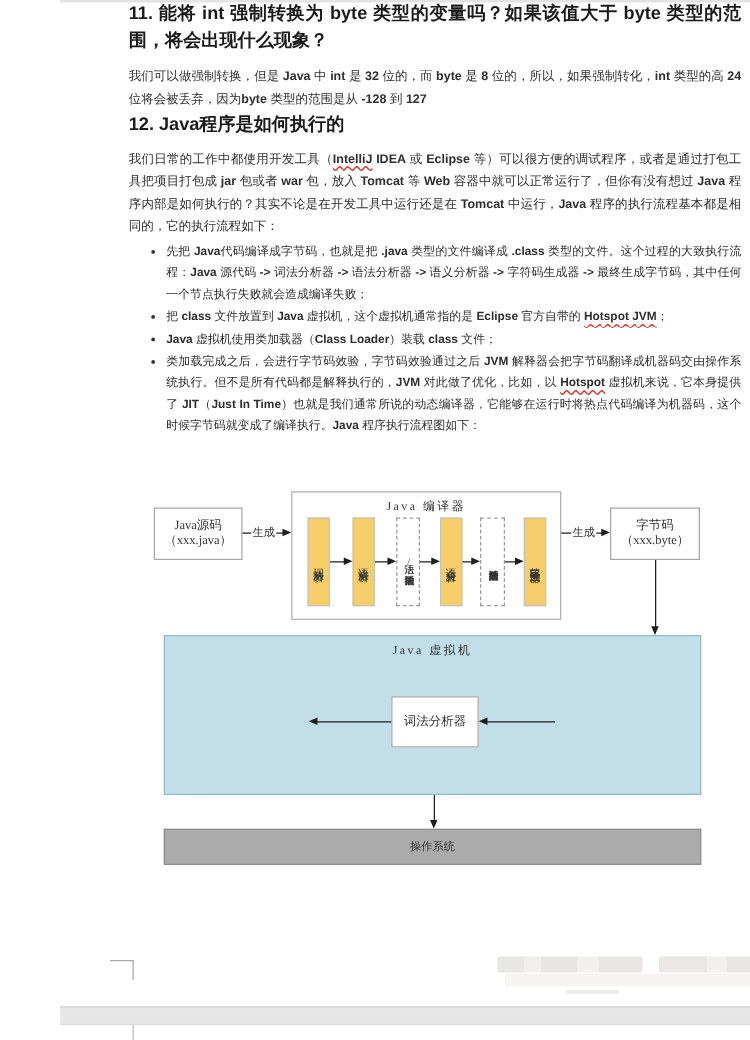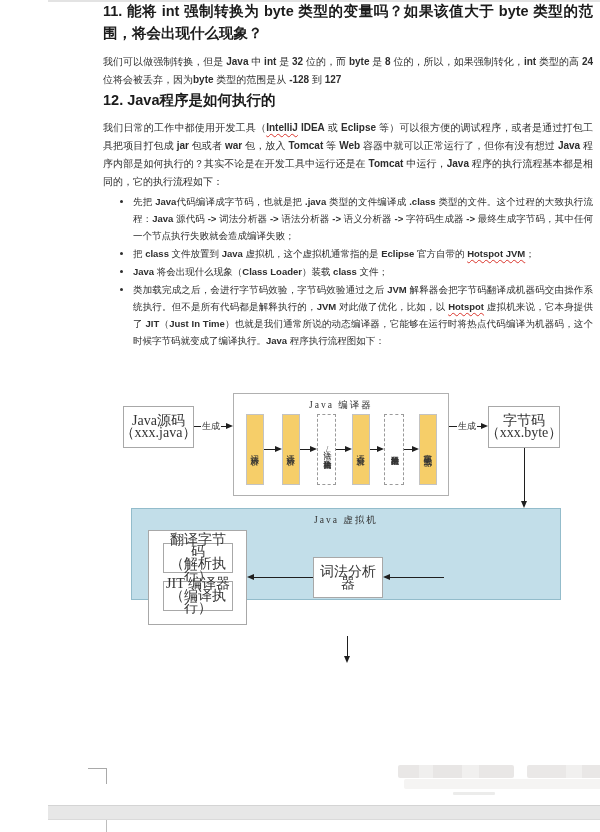--- a/index.html
+++ b/index.html
@@ -14,21 +14,21 @@
   ul.blist{margin:2px 0 0 0;padding-left:30px;}
   ul.blist li{font-size:9.5px;line-height:17px;text-align:justify;color:#2e2e2e;margin:0 0 1px 0;}
   .b{font-weight:bold;}
   .sq{text-decoration:underline wavy #d9342b;text-decoration-thickness:1px;text-underline-offset:2px;}
 
   
   .diagram{position:absolute;left:0;top:372px;width:600px;height:330px;
            font-family:"Liberation Serif","DejaVu Serif",serif;color:#333;}
   .dbox{position:absolute;background:#fff;border:1px solid #a8a8a8;box-sizing:border-box;
         display:flex;flex-direction:column;align-items:center;justify-content:center;
-        font-size:14px;line-height:12px;text-align:center;}
+        font-size:10px;line-height:12px;text-align:center;}
   .frame{position:absolute;background:#fff;border:1px solid #b0b0b0;box-sizing:border-box;}
   .frame-title{position:absolute;left:0;right:0;top:5px;text-align:center;font-size:9.5px;
                letter-spacing:2px;color:#333;}
   .stage{position:absolute;box-sizing:border-box;display:flex;align-items:center;justify-content:center;
          writing-mode:vertical-rl;text-orientation:upright;font-size:8.5px;letter-spacing:1px;line-height:1;}
   .stage.solid{background:#f6ce69;border:1px solid #c3c3c3;}
   .stage.dashed{background:#fff;border:1px dashed #9a9a9a;font-size:8px;letter-spacing:0;}
   .line-h{position:absolute;height:1px;background:#1f1f1f;}
   .line-v{position:absolute;width:1px;background:#1f1f1f;}
   .head-r{position:absolute;width:0;height:0;border-left:7px solid #1f1f1f;
@@ -65,21 +65,21 @@
   <div class="content">
     <h2 class="qh h11">11. 能将 int 强制转换为 byte 类型的变量吗？如果该值大于 byte 类型的范围，将会出现什么现象？</h2>
     <p class="body"><span>我们可以做强制转换，但是 </span><span class="b">Java</span><span> 中 </span><span class="b">int</span><span> 是 </span><span class="b">32</span><span> 位的，而 </span><span class="b">byte</span><span> 是 </span><span class="b">8</span><span> 位的，所以，如果强制转化，</span><span class="b">int</span><span> 类型的高 </span><span class="b">24</span><span> 位将会被丢弃，因为</span><span class="b">byte</span><span> 类型的范围是从 </span><span class="b">-128</span><span> 到 </span><span class="b">127</span></p>
 
     <h2 class="qh h12">12. Java程序是如何执行的</h2>
     <p class="body"><span>我们日常的工作中都使用开发工具（</span><span class="b sq">IntelliJ</span><span class="b"> </span><span class="b">IDEA</span><span> 或 </span><span class="b">Eclipse</span><span> 等）可以很方便的调试程序，或者是通过打包工具把项目打包成 </span><span class="b">jar</span><span> 包或者 </span><span class="b">war</span><span> 包，放入 </span><span class="b">Tomcat</span><span> 等 </span><span class="b">Web</span><span> 容器中就可以正常运行了，但你有没有想过 </span><span class="b">Java</span><span> 程序内部是如何执行的？其实不论是在开发工具中运行还是在 </span><span class="b">Tomcat</span><span> 中运行，</span><span class="b">Java</span><span> 程序的执行流程基本都是相同的，它的执行流程如下：</span></p>
 
     <ul class="blist">
       <li><span>先把 </span><span class="b">Java</span><span>代码编译成字节码，也就是把 </span><span class="b">.java</span><span> 类型的文件编译成 </span><span class="b">.class</span><span> 类型的文件。这个过程的大致执行流程：</span><span class="b">Java</span><span> 源代码 </span><span class="b">-&gt;</span><span> 词法分析器 </span><span class="b">-&gt;</span><span> 语法分析器 </span><span class="b">-&gt;</span><span> 语义分析器 </span><span class="b">-&gt;</span><span> 字符码生成器 </span><span class="b">-&gt;</span><span> 最终生成字节码，其中任何一个节点执行失败就会造成编译失败；</span></li>
       <li><span>把 </span><span class="b">class</span><span> 文件放置到 </span><span class="b">Java</span><span> 虚拟机，这个虚拟机通常指的是 </span><span class="b">Eclipse</span><span> 官方自带的 </span><span class="b sq">Hotspot JVM</span><span>；</span></li>
-      <li><span class="b">Java</span><span> 将会出现什么现象（</span><span class="b">Class Loader</span><span>）装载 </span><span class="b">class</span><span> 文件；</span></li>
+      <li><span class="b">Java</span><span> 虚拟机使用类加载器（</span><span class="b">Class Loader</span><span>）装载 </span><span class="b">class</span><span> 文件；</span></li>
       <li><span>类加载完成之后，会进行字节码效验，字节码效验通过之后 </span><span class="b">JVM</span><span> 解释器会把字节码翻译成机器码交由操作系统执行。但不是所有代码都是解释执行的，</span><span class="b">JVM</span><span> 对此做了优化，比如，以 </span><span class="b sq">Hotspot</span><span> 虚拟机来说，它本身提供了 </span><span class="b">JIT</span><span>（</span><span class="b">Just In Time</span><span>）也就是我们通常所说的动态编译器，它能够在运行时将热点代码编译为机器码，这个时候字节码就变成了编译执行。</span><span class="b">Java</span><span> 程序执行流程图如下：</span></li>
     </ul>
   </div>
 
   <div class="diagram">
 
     <div class="dbox" style="left:75px;top:34px;width:71px;height:42px;">
       <span>Java源码</span>
       <span>（xxx.java）</span>
     </div>
@@ -114,48 +114,41 @@
     <div class="gen-label" style="left:409px;top:48px;">生成</div>
 
     <div class="dbox" style="left:440px;top:34px;width:72px;height:42px;text-align:right;">
       <span>字节码</span>
       <span>（xxx.byte）</span>
     </div>
 
     <div class="line-v" style="left:476px;top:76px;height:55px;"></div>
     <div class="head-d" style="left:472.5px;top:129px;"></div>
 
-    <div class="jvm" style="left:83px;top:136px;width:430px;height:92px;">
+    <div class="jvm" style="left:83px;top:136px;width:430px;height:128px;">
       <div class="frame-title">Java 虚拟机</div>
 
-      <div class="dbox" style="left:16px;top:21px;width:99px;height:95px;">
-        <div class="dbox" style="left:14px;top:12px;width:70px;height:30px;">
-          <span>翻译字节码</span>
-          <span>（解析执行）</span>
-        </div>
-        <div class="dbox" style="left:14px;top:50px;width:70px;height:30px;">
-          <span>JIT 编译器</span>
-          <span>（编译执行）</span>
-        </div>
-      </div>
 
       <div class="dbox" style="left:181px;top:48px;width:70px;height:41px;">
         <span>词法分析器</span>
       </div>
 
 
       <div class="line-h" style="left:257px;top:68px;width:55px;"></div>
       <div class="head-l" style="left:251px;top:64.5px;"></div>
       <div class="line-h" style="left:121px;top:68px;width:60px;"></div>
       <div class="head-l" style="left:115px;top:64.5px;"></div>
     </div>
 
     <div class="line-v" style="left:299px;top:264px;height:21px;"></div>
     <div class="head-d" style="left:295.5px;top:284px;"></div>
 
+    <div class="osbar" style="left:83px;top:291px;width:430px;height:29px;">
+      <span>操作系统</span>
+    </div>
   </div>
 
   <div class="corner-mark"></div>
   <div class="wm1"></div>
   <div class="wm2"></div>
   <div class="wm3"></div>
   <div class="wm4"></div>
   <div class="tick-r"></div>
   <div class="page-strip"></div>
   <div class="tick-b"></div>

